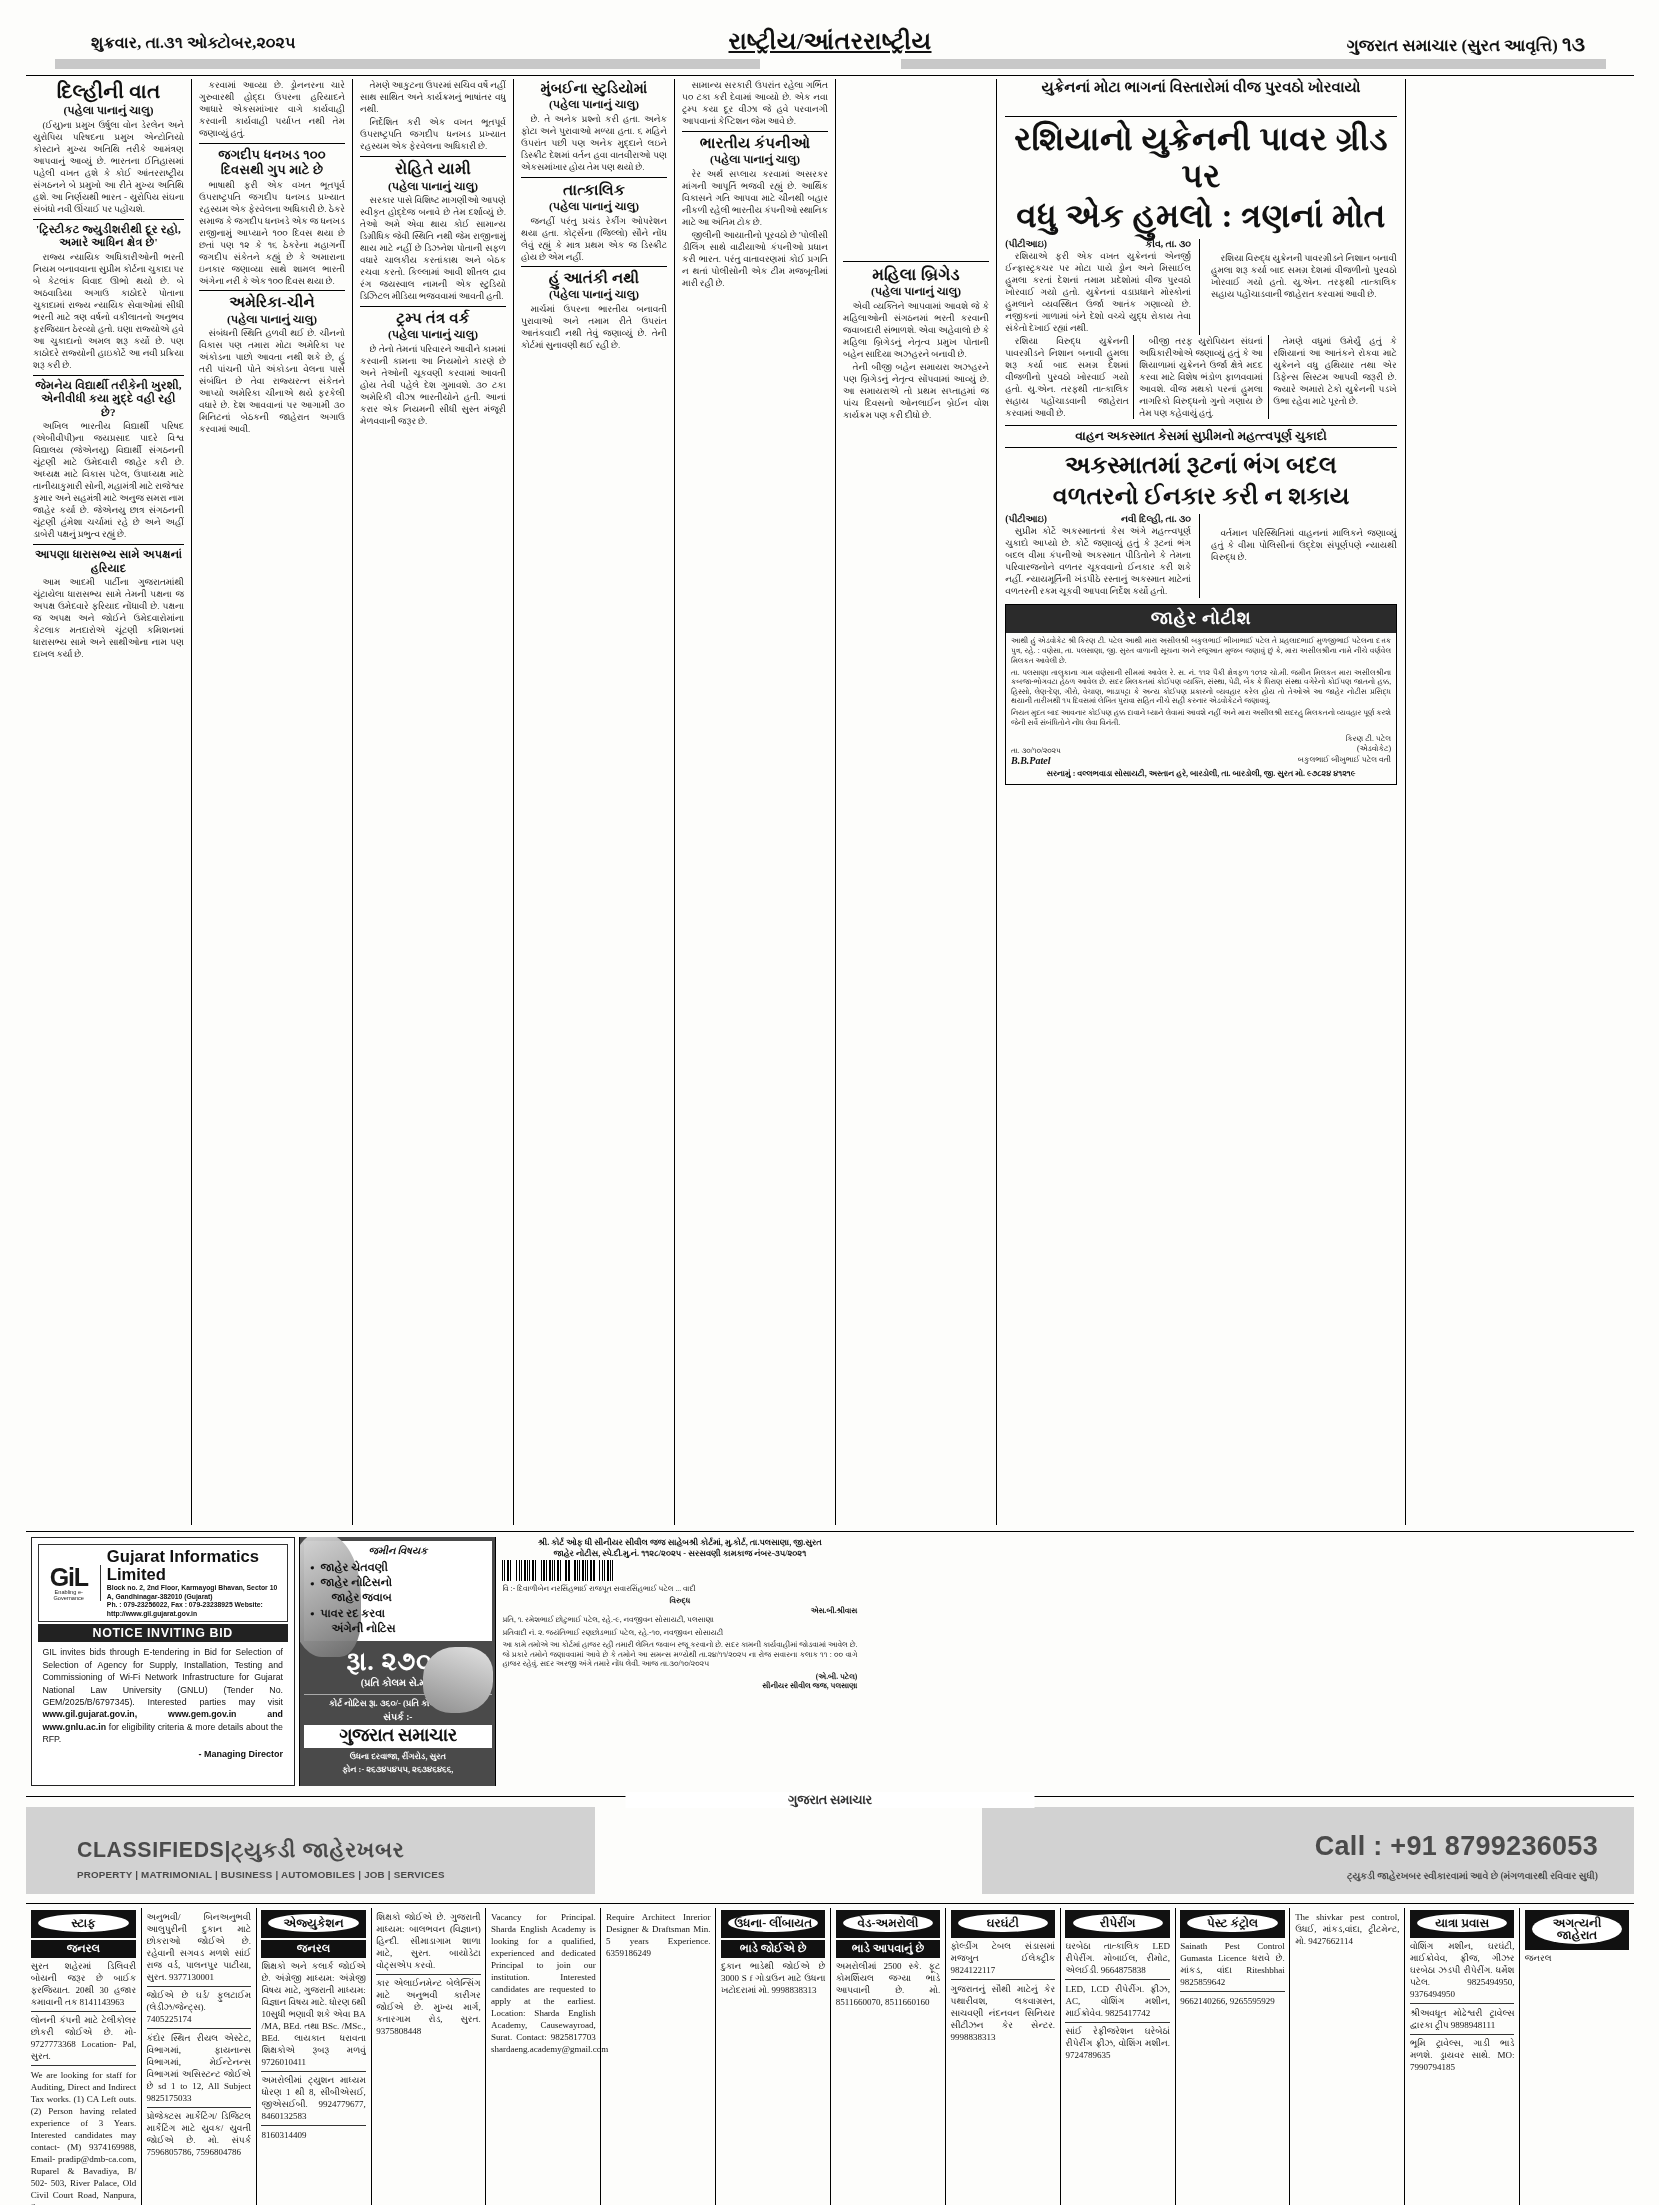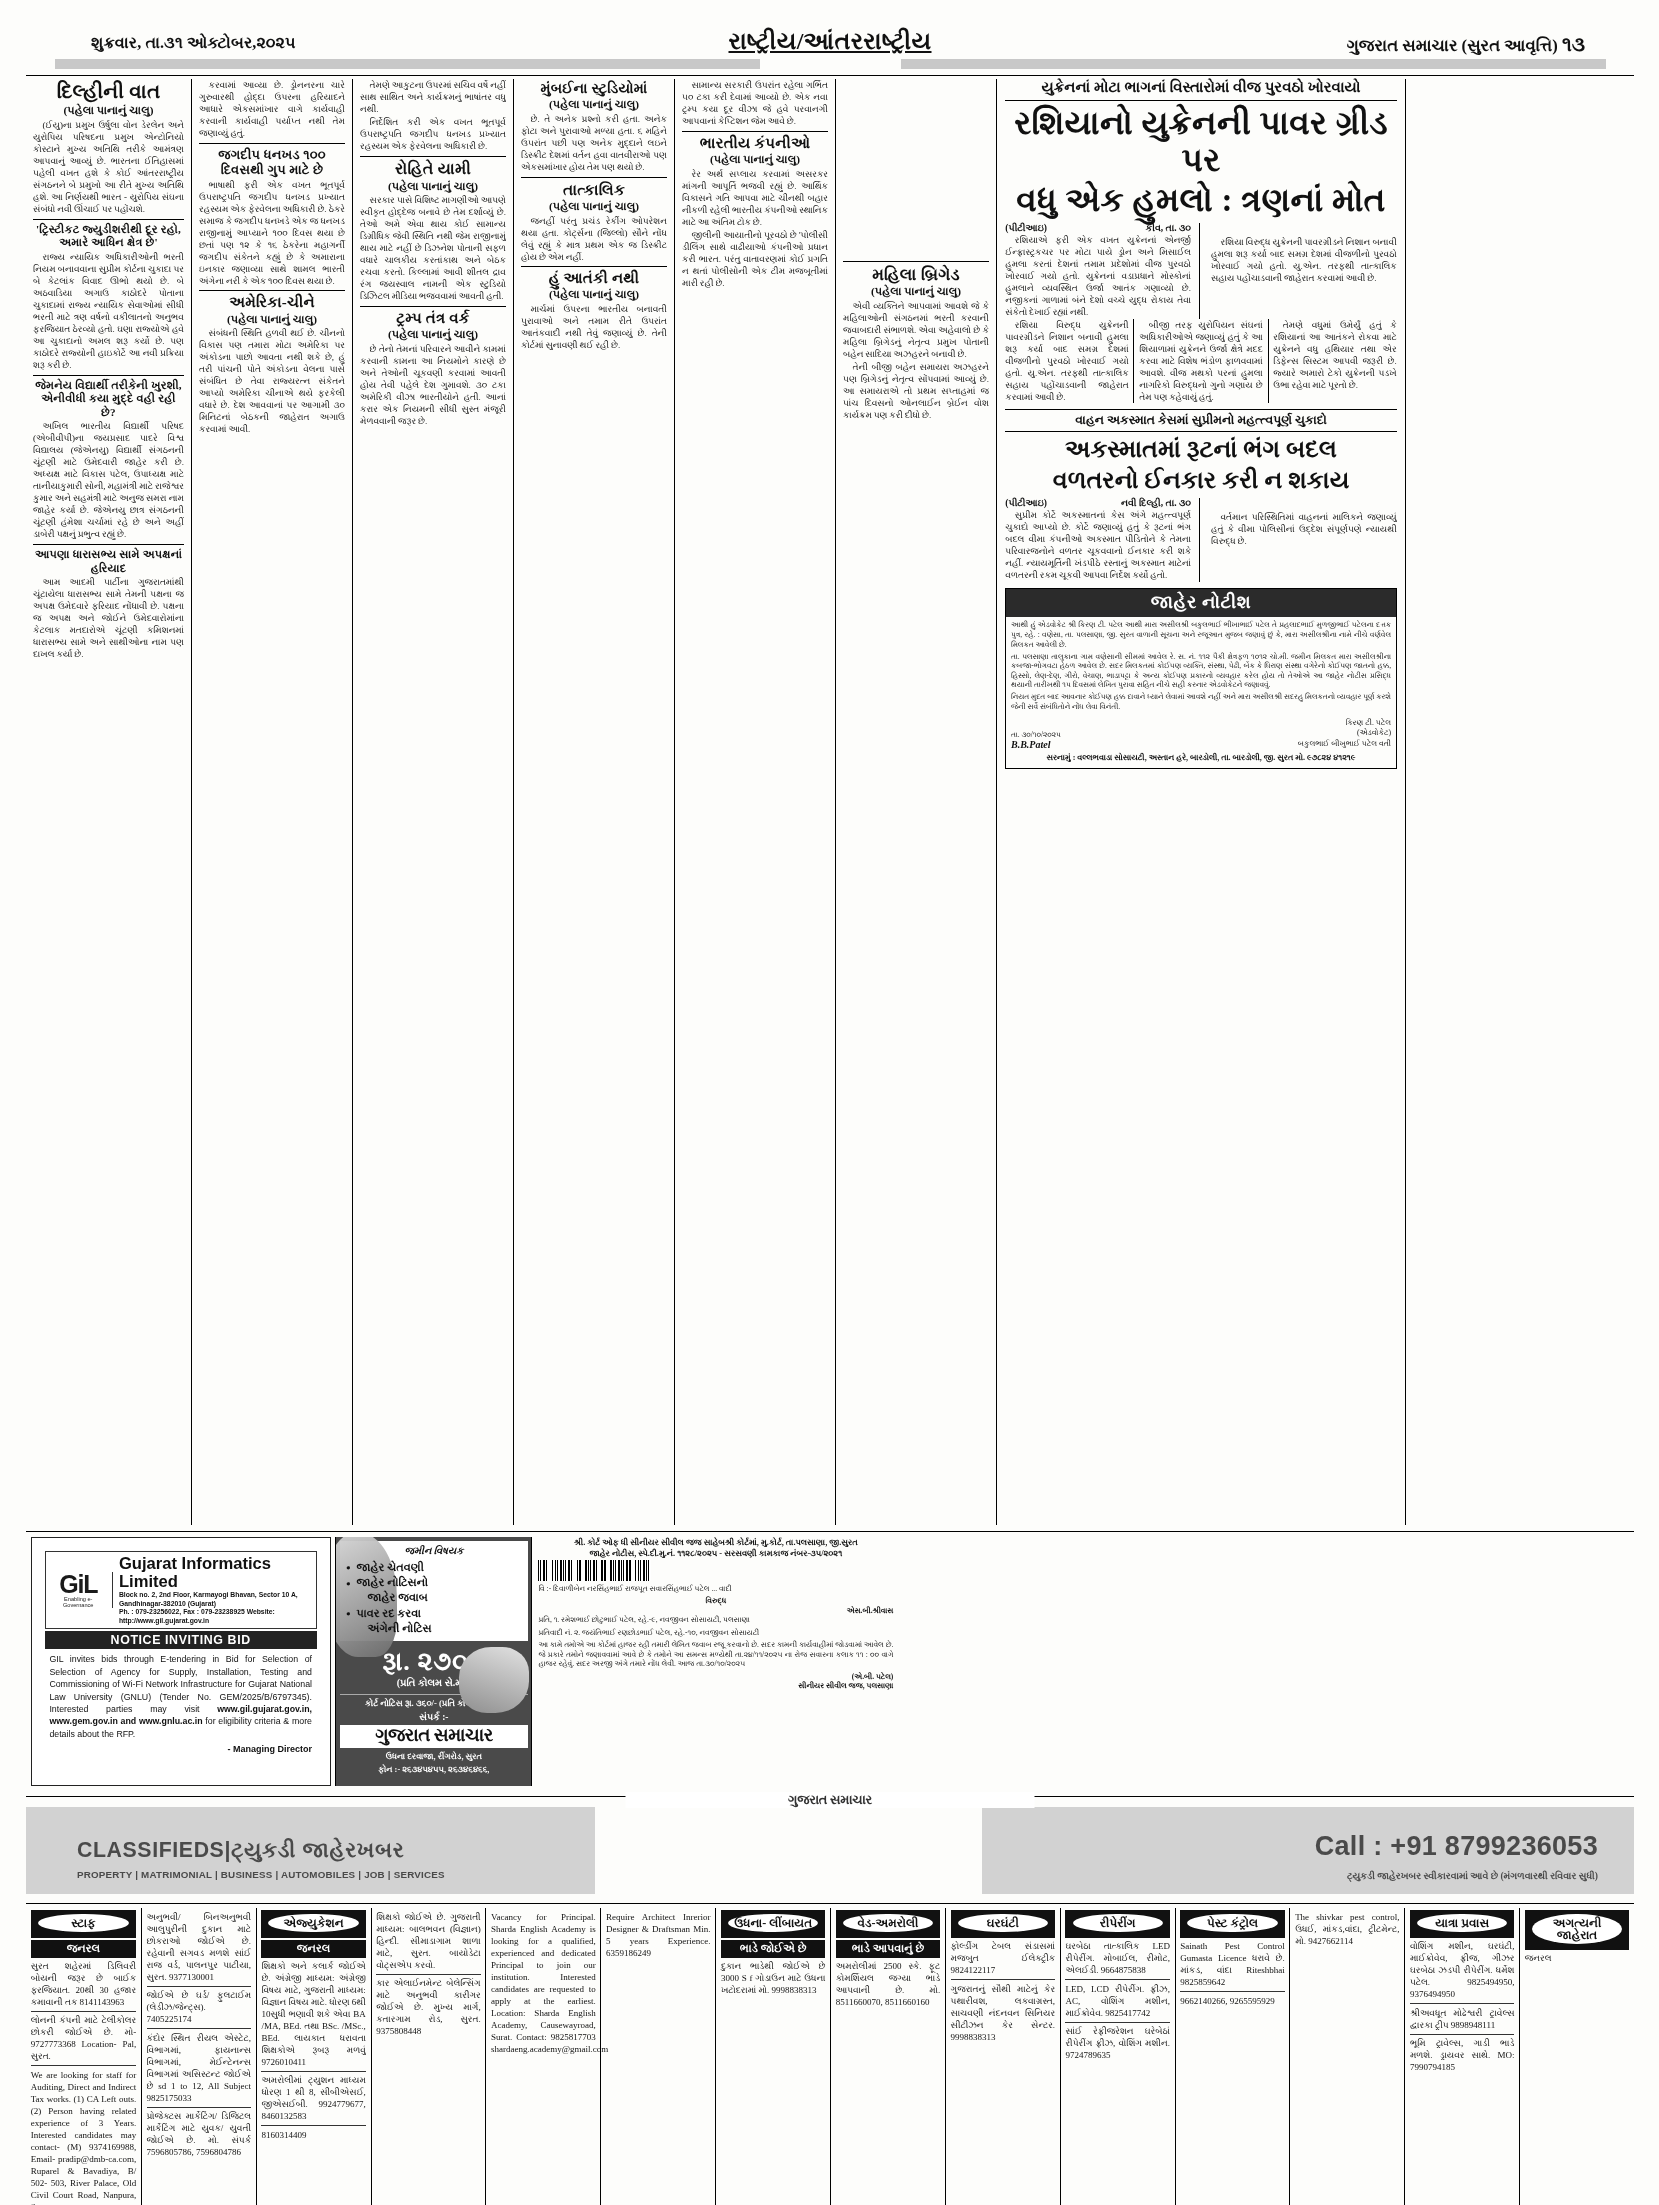--- a/index.html
+++ b/index.html
@@ -47,21 +47,21 @@
   .head-main {
     text-align:center; font-weight:bold; font-size:20px;
     line-height:22.5px; margin:1.2px 0 1.2px 0; letter-spacing:0.2px;
   }
   .head-sub { text-align:center; font-weight:bold; font-size:11.3px; margin-bottom:1.8px; }
   .rule-thin { border-top:0.7px solid #000; margin:3.6px 0 3px 0; }
 
   
   .kicker {
     text-align:center; font-weight:bold; font-size:15px;
-    border-bottom:1.8px solid #000; padding-bottom:4px; margin-bottom:3.6px;
+    border-bottom:1.8px solid #000; padding-bottom:20px; margin-bottom:3.6px;
   }
   .bighead {
     text-align:center; font-weight:bold; font-size:33px; line-height:37px;
     letter-spacing:0.2px; margin:1.2px 0 3.6px 0;
   }
   .subhead-rule {
     text-align:center; font-weight:bold; font-size:16px;
     border-top:1.2px solid #000; border-bottom:1.2px solid #000;
     padding:3px 0 3.6px 0; margin:4.7px 0 4.7px 0;
   }
@@ -90,21 +90,21 @@
   .sig { text-align:right; font-size:7.7px; line-height:10.7px; margin-top:3.6px; }
   .sig-name { font-style:italic; font-weight:bold; font-size:10px; }
   .notice-foot { text-align:center; font-weight:bold; font-size:8px; line-height:10.7px; margin-top:3.6px; }
 
   
   .adstrip { display:flex; margin-top:6px; height:255px; border-top:1.2px solid #000; padding-top:4.7px;}
   .ad { position:relative; }
   .ad + .ad { border-left:0.9px solid #000; }
 
   
-  .gil { width:300px; border:1.8px solid #222; margin-left:4.7px; padding:13px; background:#fff; }
+  .gil { width:264px; border:1.8px solid #222; margin-left:4.7px; padding:6px; background:#fff; }
   .gil-top { display:flex; align-items:center; border:0.9px solid #333; padding:3px 3.6px; }
   .gil-logo { width:89px; text-align:center; border-right:1.2px solid #333; padding-right:4.7px; }
   .gil-logo .gl { font-family:"Liberation Sans",sans-serif; font-weight:bold; font-size:25px; letter-spacing:-1.2px; color:#1a1a1a; line-height:24px;}
   .gil-logo .gs { font-family:"Liberation Sans",sans-serif; font-size:5.6px; color:#222; }
   .gil-name { padding-left:6px; }
   .gil-name .n1 { font-family:"Liberation Sans",sans-serif; font-weight:bold; font-size:16.6px; line-height:18px; }
   .gil-name .n2 { font-family:"Liberation Sans",sans-serif; font-size:6.8px; font-weight:bold; line-height:8.6px; }
   .gil-bar { background:#222; color:#fff; text-align:center; font-family:"Liberation Sans",sans-serif; font-weight:bold; font-size:12.4px; padding:1.8px 0 2.4px; letter-spacing:0.6px; margin-top:1.8px;}
   .gil-text { font-family:"Liberation Sans",sans-serif; font-size:8.8px; line-height:12.4px; text-align:justify; padding:4.1px 4.7px 1.2px; }
   .gil-text b { font-weight:bold; }

